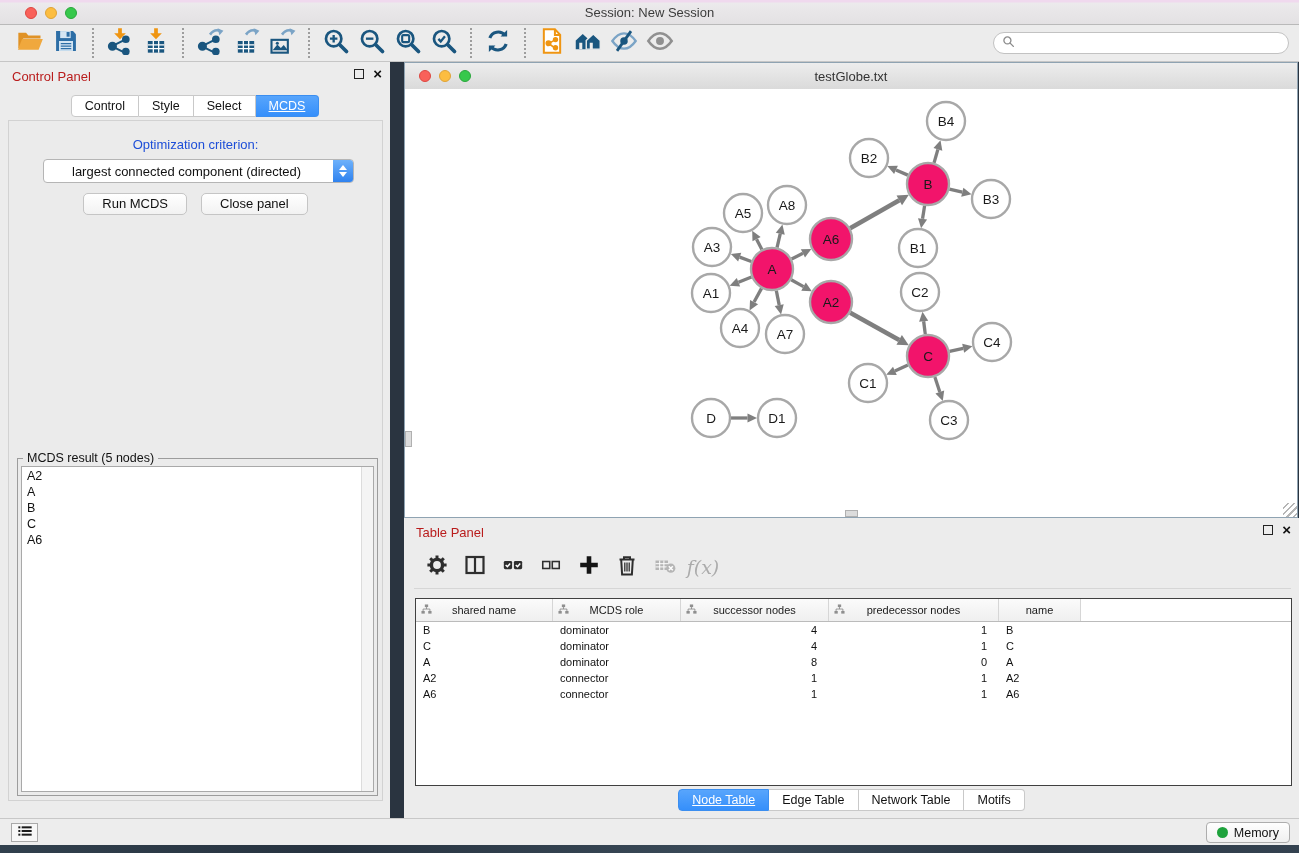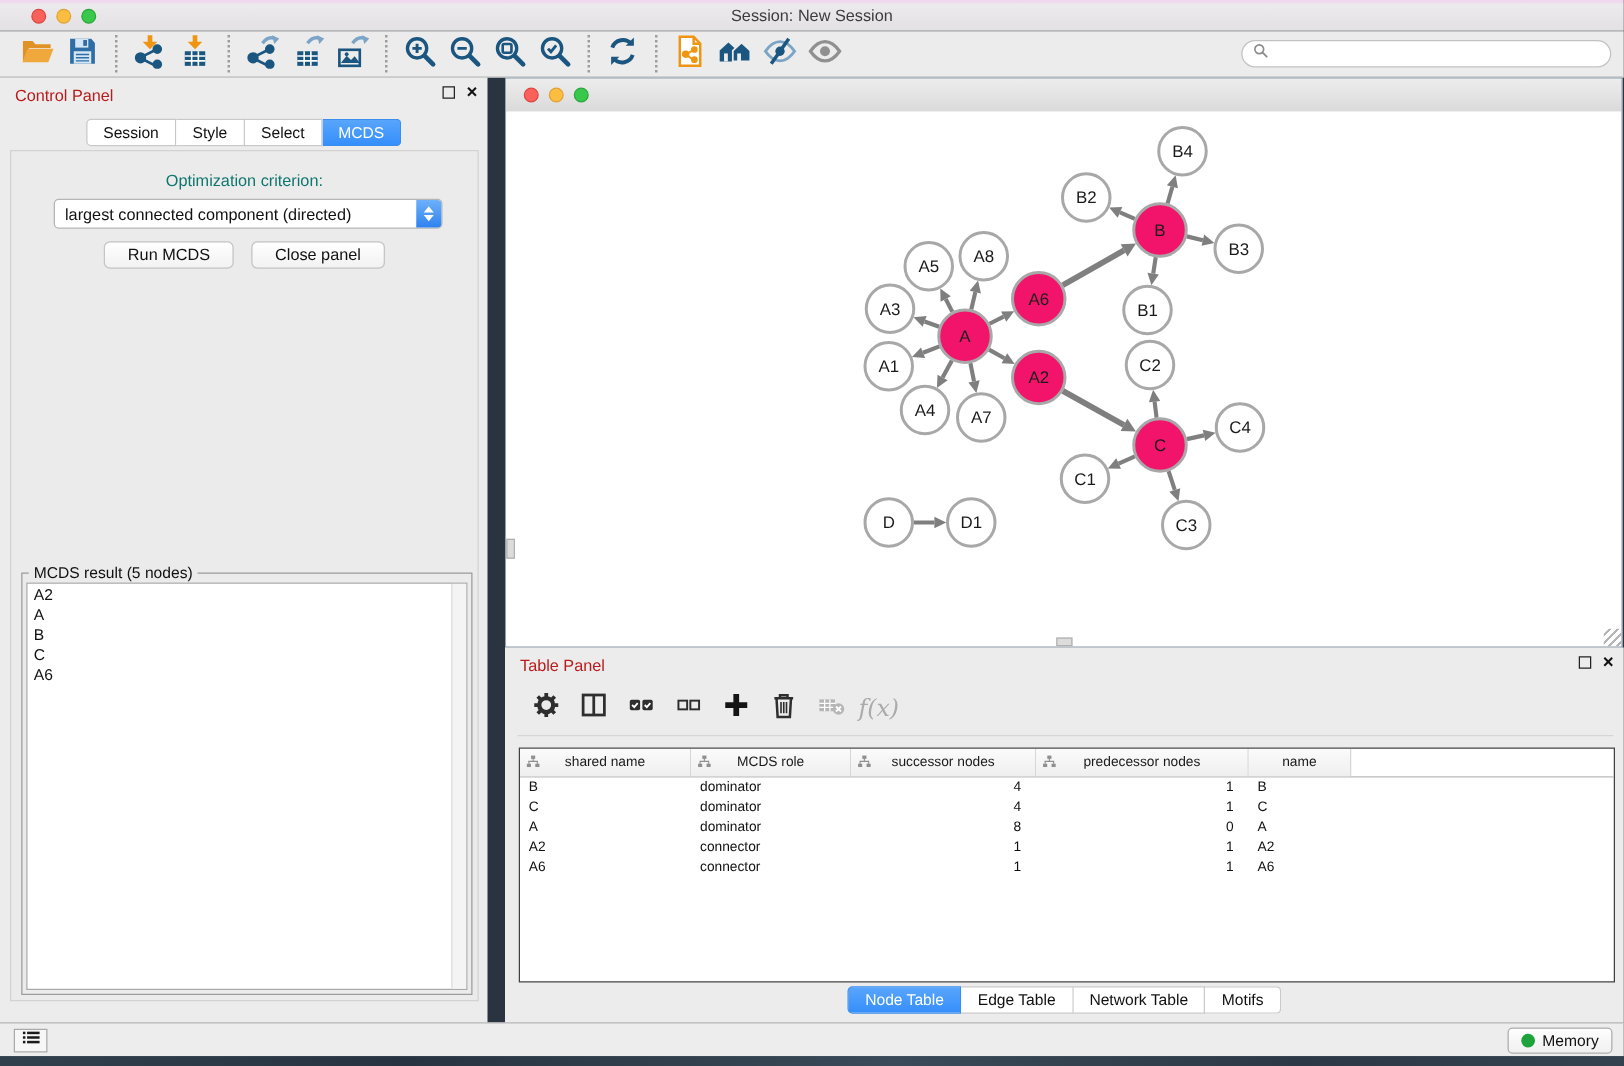--- a/index.html
+++ b/index.html
@@ -29,26 +29,26 @@
   .panel-head{position:absolute;left:0;top:0;right:0;height:28px;}
   .panel-title{position:absolute;left:12px;top:7px;font-size:13px;color:#b91c1c;}
   .panel-btns{position:absolute;right:8px;top:6px;display:flex;gap:9px;align-items:center;}
   .float-btn{width:10px;height:10px;border:1.6px solid #222;box-sizing:border-box;}
   .close-btn{font-size:15px;font-weight:700;color:#111;line-height:12px;}
   .cp-tabs{position:absolute;left:0;right:0;top:33px;display:flex;justify-content:center;}
   .seg{height:20px;line-height:20px;padding:0 13px;font-size:12.5px;background:#fff;color:#111;
     border:1px solid #c9c9c9;border-left:none;}
   .seg:first-child{border-left:1px solid #c9c9c9;border-radius:4px 0 0 4px;}
   .seg:last-child{border-radius:0 4px 4px 0;}
-  .seg.active{background:linear-gradient(#58a5fc,#358ffb);color:#fff;border-color:#3b8ef0;}
+  .seg.active{background:linear-gradient(#58a5fc,#358ffb);color:#fff;border-color:#3b8ef0;text-decoration:underline;}
   #cp-content{position:absolute;left:8px;right:7px;top:58px;bottom:17px;background:#ebebeb;
     border:1px solid #d2d2d2;box-sizing:border-box;}
-  #criterion-label{position:absolute;left:0;right:0;top:16px;text-align:center;font-size:13px;color:#0f766e;}
+  #criterion-label{position:absolute;left:0;right:0;top:16px;text-align:center;font-size:13px;color:#1d4ed8;}
   #criterion-select{position:absolute;left:34px;right:28px;top:38px;height:24px;background:#fff;
-    border:1px solid #b5b5b5;border-radius:4px;display:flex;align-items:center;box-sizing:border-box;}
+    border:1px solid #b5b5b5;border-radius:4px;display:flex;align-items:center;box-sizing:border-box;padding-left:20px;}
   #criterion-select .sel-text{flex:1;font-size:13px;padding-left:8px;color:#111;white-space:nowrap;overflow:hidden;}
   .sel-cap{width:20px;align-self:stretch;background:linear-gradient(#6db1fb,#2f82ef);border-radius:0 3px 3px 0;
     display:flex;flex-direction:column;align-items:center;justify-content:center;gap:2px;}
   .tri-up{width:0;height:0;border-left:4px solid transparent;border-right:4px solid transparent;border-bottom:5px solid #fff;}
   .tri-down{width:0;height:0;border-left:4px solid transparent;border-right:4px solid transparent;border-top:5px solid #fff;}
   .cp-buttons{position:absolute;left:0;right:0;top:72px;display:flex;justify-content:center;gap:14px;}
   .btn{height:22px;line-height:20px;padding:0 18px;background:linear-gradient(#ffffff,#f2f2f2);
     border:1px solid #c5c5c5;border-radius:5px;font-size:13px;color:#111;}
   #result-group{position:absolute;left:8px;right:4px;top:337px;bottom:4px;border:1px solid #9c9c9c;}
   #result-legend{position:absolute;top:-8px;left:5px;background:#ebebeb;padding:0 4px;font-size:12.5px;color:#111;}
@@ -259,21 +259,21 @@
 
   <div id="control-panel">
     <div class="panel-head">
       <span class="panel-title">Control Panel</span>
       <span class="panel-btns">
         <span class="float-btn"></span>
         <span class="close-btn">×</span>
       </span>
     </div>
     <div class="cp-tabs">
-        <div class="seg">Session</div>
+        <div class="seg">Control</div>
         <div class="seg">Style</div>
         <div class="seg">Select</div>
         <div class="seg active">MCDS</div>
       </div>
     <div id="cp-content">
       <div id="criterion-label">Optimization criterion:</div>
       <div id="criterion-select">
         <span class="sel-text">largest connected component (directed)</span>
         <span class="sel-cap">
             <span class="tri-up"></span>
@@ -300,20 +300,21 @@
     </div>
   </div>
 
   <div id="network-window">
     <div id="nw-titlebar">
       <div class="lights">
         <div class="light red"></div>
         <div class="light yellow"></div>
         <div class="light green"></div>
       </div>
+      <div id="nw-title">testGlobe.txt</div>
     </div>
     <svg id="nw-canvas" viewBox="0 0 892 428">
         <g>
           <line x1="356.88320655144804" y1="160.4641229958997" x2="351.56570030601284" y2="150.19583507367997" stroke="#7f7f7f" stroke-width="3.3"></line>
           <polygon points="347.197084953229,141.75988818554575 355.6504745886884,148.0805055344373 347.4809260233373,152.31116461292265" fill="#7f7f7f"></polygon>
         </g>
         <g>
           <line x1="372.0202091013652" y1="158.58044116750838" x2="375.2683559777148" y2="144.72168116175013" stroke="#7f7f7f" stroke-width="3.3"></line>
           <polygon points="377.43617354421343,135.472326211356 379.7469910063267,145.77136124658102 370.7897209491029,143.67200107691923" fill="#7f7f7f"></polygon>
         </g>

